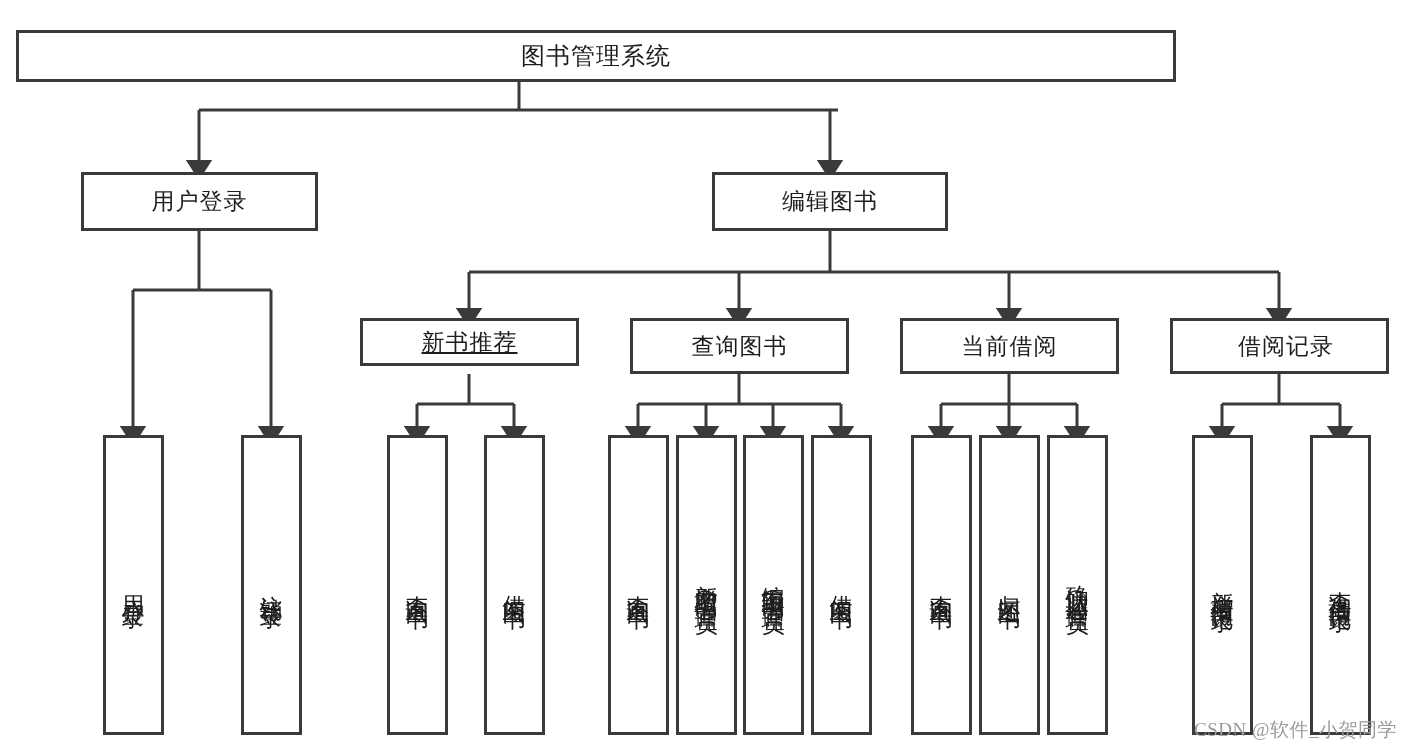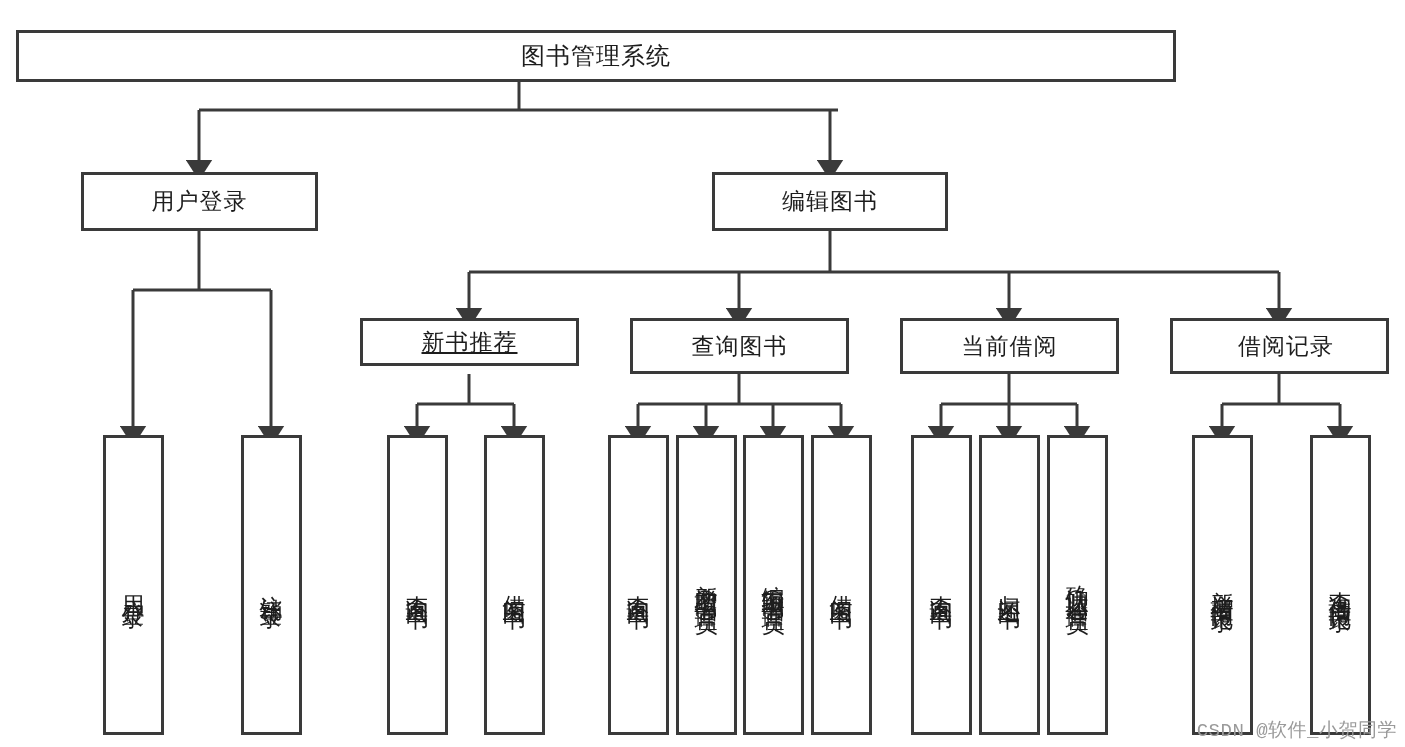--- a/index.html
+++ b/index.html
@@ -59,21 +59,21 @@
     font-size: 24px;
   }
   #watermark {
     position: absolute;
     right: 8px;
     bottom: 4px;
     font-size: 19px;
     color: #9a9a9a;
     letter-spacing: 0.5px;
     white-space: nowrap;
-    font-family: Liberation Mono, monospace;
+    font-family: Liberation Serif, serif;
   }
 </style>
 </head>
 <body>
 
 <div id="diagram-root">
 
   <svg id="connectors" viewBox="0 0 1405 747" xmlns="http://www.w3.org/2000/svg">
     <defs>
       <marker id="arrowhead" markerWidth="9" markerHeight="9" refX="1.5" refY="4.5" orient="auto" markerUnits="strokeWidth">

